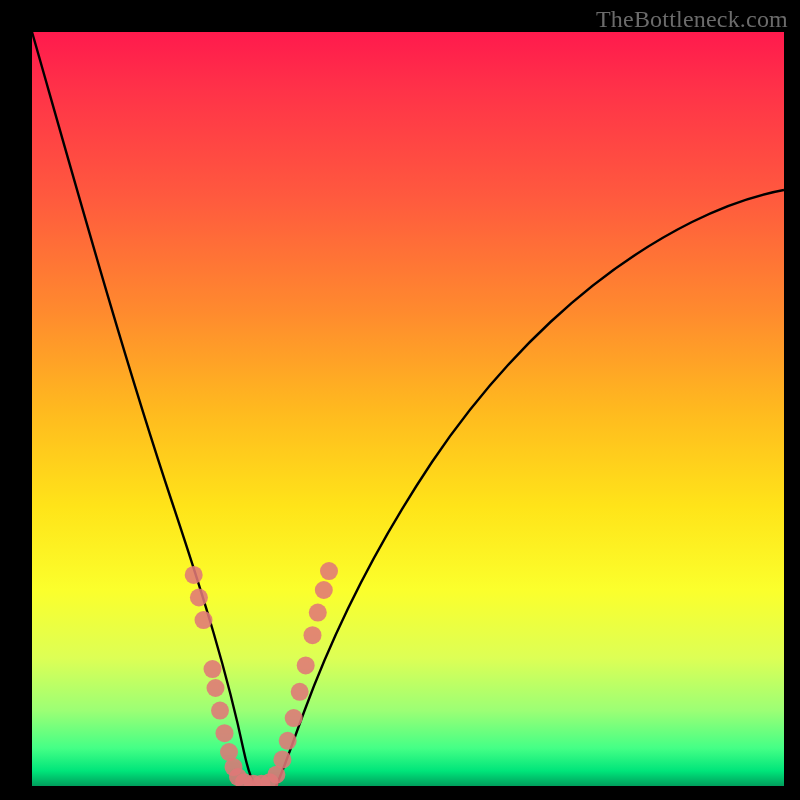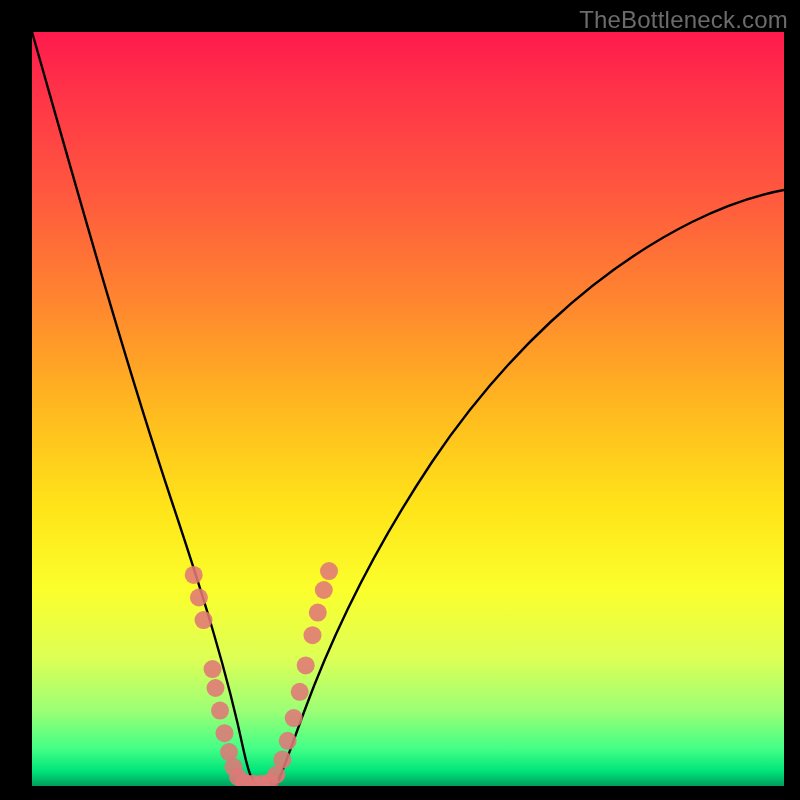--- a/index.html
+++ b/index.html
@@ -11,20 +11,21 @@
     overflow: hidden;
     font-family: Arial, Helvetica, sans-serif;
   }
   .frame {
     position: absolute;
     left: 0;
     top: 0;
     width: 800px;
     height: 740px;
     background: #000;
+    font-family: Liberation Serif, serif;
   }
   .plot {
     position: absolute;
     left: 32px;
     top: 32px;
     width: 752px;
     height: 754px;
     background: linear-gradient(to bottom,
       #ff1a4d 0%,
       #ff3348 8%,

